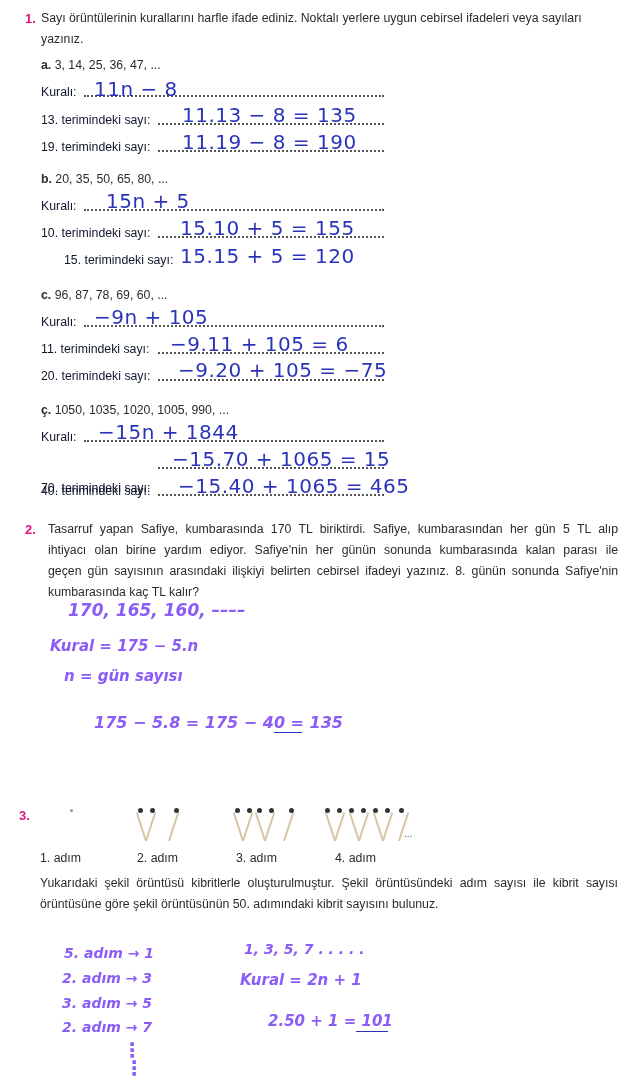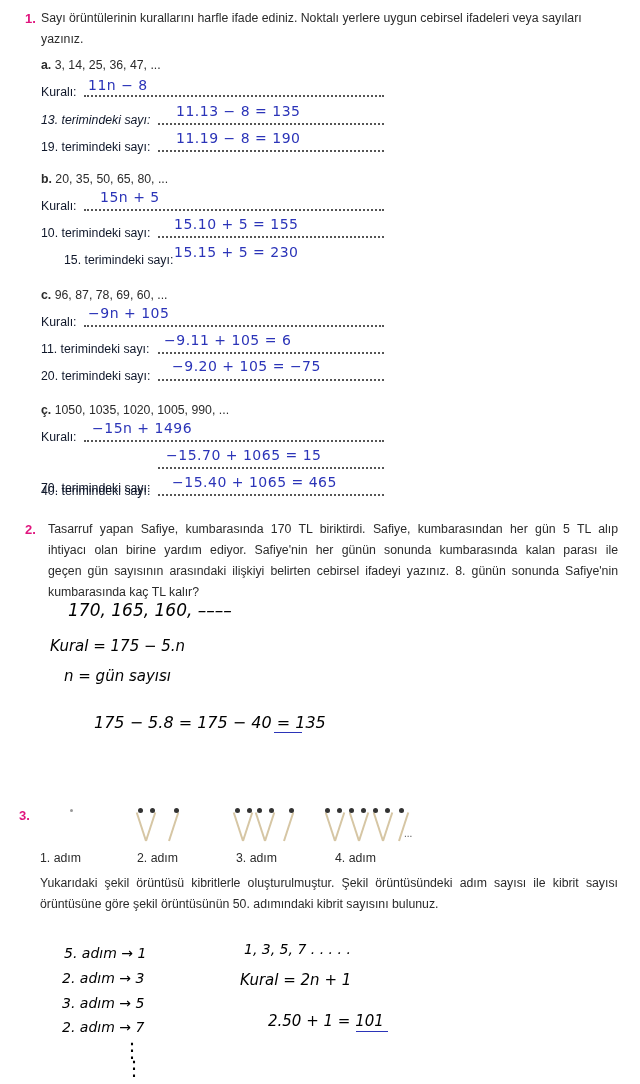--- a/index.html
+++ b/index.html
@@ -6,23 +6,23 @@
   body { width:640px; height:1084px; background:#ffffff; position:relative; overflow:hidden;
          font-family:"Liberation Sans", sans-serif; color:#2a2a2a; }
   .abs { position:absolute; }
   .qnum { color:#e0157e; font-weight:bold; font-size:13px; }
   .ptext { font-size:12.3px; line-height:21px; color:#2b2b2b; }
   .seq { font-size:12.3px; color:#2b2b2b; }
   .seq b { font-weight:bold; }
   .label { font-size:12.3px; color:#0f172a; white-space:nowrap; }
   .dots { position:absolute; height:0; border-bottom:2px dotted #555; }
   .hw { position:absolute; font-family:"DejaVu Sans", sans-serif; color:#2b34b8; white-space:nowrap;
-        font-size:14px; letter-spacing:0.5px; }
-  .hw2 { position:absolute; font-family:"DejaVu Sans", sans-serif; color:#000000; white-space:nowrap;
-        font-size:14px; font-style:italic; }
+        font-size:20px; letter-spacing:0.5px;margin-left:6px; }
+  .hw2 { position:absolute; font-family:"DejaVu Sans", sans-serif; color:#8b5cf6; white-space:nowrap;
+        font-size:14px; font-style:italic;font-weight:bold; }
   .step-label { position:absolute; font-size:12.3px; color:#2b2b2b; }
   .match { position:absolute; width:2px; height:30px; background:#d6c6a4; transform-origin:bottom center; }
   .head { position:absolute; width:5px; height:5px; border-radius:50%; background:#333; }
   .underline { position:absolute; height:0; border-bottom:1.5px solid #2b34b8; }
 </style>
 </head>
 <body>
 
 <div>
   <span class="abs qnum" style="left:25px;top:11px;">1.</span>
@@ -30,41 +30,41 @@
     <div>Sayı örüntülerinin kurallarını harfle ifade ediniz. Noktalı yerlere uygun cebirsel ifadeleri veya sayıları</div>
     <div>yazınız.</div>
   </div>
 
   <div>
     <div class="abs seq" style="left:41px;top:58px;"><b>a.</b> <span>3, 14, 25, 36, 47, ...</span></div>
     <span class="abs label" style="left:41px;top:85px;">Kuralı:</span>
     <div class="dots" style="left:84px;width:300px;top:95px;"></div>
     <span class="hw" style="left:88px;top:77px;">11n − 8</span>
 
-    <span class="abs label" style="left:41px;top:113px;font-style:italic;">13. terimindeki sayı:</span>
+    <span class="abs label" style="left:41px;top:113px;">13. terimindeki sayı:</span>
     <div class="dots" style="left:158px;width:226px;top:123px;"></div>
     <span class="hw" style="left:176px;top:103px;">11.13 − 8 = 135</span>
 
     <span class="abs label" style="left:41px;top:140px;">19. terimindeki sayı:</span>
     <div class="dots" style="left:158px;width:226px;top:150px;"></div>
     <span class="hw" style="left:176px;top:130px;">11.19 − 8 = 190</span>
   </div>
 
   <div>
     <div class="abs seq" style="left:41px;top:172px;"><b>b.</b> <span>20, 35, 50, 65, 80, ...</span></div>
     <span class="abs label" style="left:41px;top:199px;">Kuralı:</span>
     <div class="dots" style="left:84px;width:300px;top:209px;"></div>
     <span class="hw" style="left:100px;top:189px;">15n + 5</span>
 
     <span class="abs label" style="left:41px;top:226px;">10. terimindeki sayı:</span>
     <div class="dots" style="left:158px;width:226px;top:236px;"></div>
     <span class="hw" style="left:174px;top:216px;">15.10 + 5 = 155</span>
 
     <span class="abs label" style="left:41px;top:253px;margin-left:23px;">15. terimindeki sayı:</span>
-    <span class="hw" style="left:174px;top:244px;">15.15 + 5 = 230</span>
+    <span class="hw" style="left:174px;top:244px;">15.15 + 5 = 120</span>
   </div>
 
   <div>
     <div class="abs seq" style="left:41px;top:288px;"><b>c.</b> <span>96, 87, 78, 69, 60, ...</span></div>
     <span class="abs label" style="left:41px;top:315px;">Kuralı:</span>
     <div class="dots" style="left:84px;width:300px;top:325px;"></div>
     <span class="hw" style="left:88px;top:305px;">−9n + 105</span>
 
     <span class="abs label" style="left:41px;top:342px;text-align:right;">11. terimindeki sayı:</span>
     <div class="dots" style="left:158px;width:226px;top:352px;"></div>
@@ -72,21 +72,21 @@
 
     <span class="abs label" style="left:41px;top:369px;">20. terimindeki sayı:</span>
     <div class="dots" style="left:158px;width:226px;top:379px;"></div>
     <span class="hw" style="left:172px;top:358px;">−9.20 + 105 = −75</span>
   </div>
 
   <div>
     <div class="abs seq" style="left:41px;top:403px;"><b>ç.</b> <span>1050, 1035, 1020, 1005, 990, ...</span></div>
     <span class="abs label" style="left:41px;top:430px;">Kuralı:</span>
     <div class="dots" style="left:84px;width:300px;top:440px;"></div>
-    <span class="hw" style="left:92px;top:420px;">−15n + 1496</span>
+    <span class="hw" style="left:92px;top:420px;">−15n + 1844</span>
 
     <span class="abs label" style="left:41px;top:481px;">70. terimindeki sayı:</span>
     <div class="dots" style="left:158px;width:226px;top:467px;"></div>
     <span class="hw" style="left:166px;top:447px;">−15.70 + 1065 = 15</span>
 
     <span class="abs label" style="left:41px;top:484px;">40. terimindeki sayı:</span>
     <div class="dots" style="left:158px;width:226px;top:494px;"></div>
     <span class="hw" style="left:172px;top:474px;">−15.40 + 1065 = 465</span>
   </div>
 </div>

